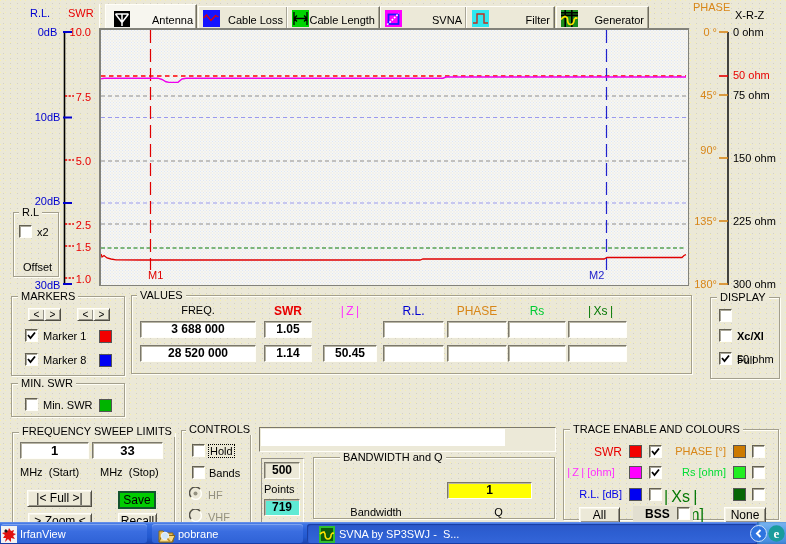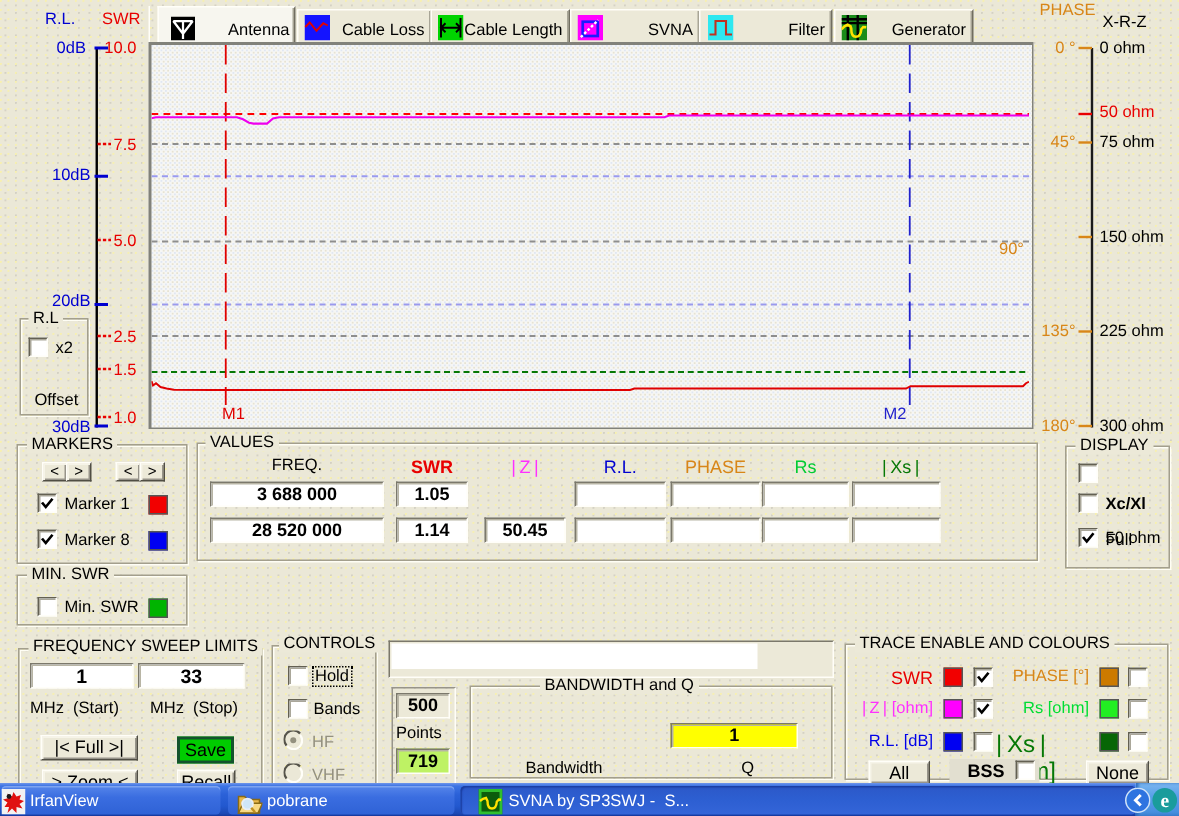--- a/index.html
+++ b/index.html
@@ -119,21 +119,21 @@
  <line x1="16" y1="8" x2="16" y2="261" stroke="#1a1a1a" stroke-width="1.6"></line>
  <line x1="7" y1="8" x2="16" y2="8" stroke="#d88618" stroke-width="1.6"></line>
  <line x1="7" y1="71" x2="16" y2="71" stroke="#d88618" stroke-width="1.6"></line>
  <line x1="7" y1="134" x2="16" y2="134" stroke="#d88618" stroke-width="1.6"></line>
  <line x1="7" y1="197" x2="16" y2="197" stroke="#d88618" stroke-width="1.6"></line>
  <line x1="7" y1="260" x2="16" y2="260" stroke="#d88618" stroke-width="1.6"></line>
  <line x1="7" y1="52" x2="16" y2="52" stroke="#e80000" stroke-width="1.6"></line>
 </svg>
 <div class="ab" style="left:666px;top:26px;width:51px;text-align:right;color:#d88618;">0 °</div>
 <div class="ab" style="left:666px;top:89px;width:51px;text-align:right;color:#d88618;">45°</div>
-<div class="ab" style="left:666px;top:160px;width:51px;text-align:left;color:#d88618;">90°</div>
+<div class="ab" style="left:666px;top:144px;width:51px;text-align:right;color:#d88618;">90°</div>
 <div class="ab" style="left:666px;top:215px;width:51px;text-align:right;color:#d88618;">135°</div>
 <div class="ab" style="left:666px;top:278px;width:51px;text-align:right;color:#d88618;">180°</div>
 <div class="ab" style="left:733px;top:26px;">0 ohm</div>
 <div class="ab" style="left:733px;top:69px;color:#e80000;">50 ohm</div>
 <div class="ab" style="left:733px;top:89px;">75 ohm</div>
 <div class="ab" style="left:733px;top:152px;">150 ohm</div>
 <div class="ab" style="left:733px;top:215px;">225 ohm</div>
 <div class="ab" style="left:733px;top:278px;">300 ohm</div>
 
 <div class="grp" style="left:13px;top:212px;width:44px;height:63px;"></div>
@@ -232,45 +232,45 @@
 <svg class="ab" style="left:189px;top:509px;" width="13" height="13" xmlns="http://www.w3.org/2000/svg">
  <circle cx="6.5" cy="6.5" r="5.5" fill="#ebe8d7"></circle>
  <path d="M2,10 A5.5,5.5 0 0 1 11,2" stroke="#55534a" stroke-width="1.5" fill="none"></path>
  <path d="M11,3 A5.5,5.5 0 0 1 2.5,10.5" stroke="#fffef8" stroke-width="1.5" fill="none"></path>
 </svg>
 <div class="ab" style="left:208px;top:511px;color:#93907f;">VHF</div>
 
 <div class="ab" style="left:261px;top:458px;width:41px;height:86px;border-top:1px solid #97948a;border-left:1px solid #97948a;border-right:1px solid #fffef8;background:transparent;"></div>
 <div class="fld" style="left:264px;top:462px;width:34px;height:15px;line-height:15px;background:#ece9d8;">500</div>
 <div class="ab" style="left:264px;top:483px;">Points</div>
-<div class="fld" style="left:264px;top:499px;width:34px;height:15px;line-height:15px;background:#bef264;">719</div>
+<div class="fld" style="left:264px;top:499px;width:34px;height:15px;line-height:15px;background:#5eead4;">719</div>
 
 <div class="ab" style="left:259px;top:427px;width:295px;height:23px;border-top:1px solid #7b786b;border-left:1px solid #7b786b;border-bottom:1px solid #fffef8;border-right:1px solid #fffef8;background:#ece9d8;"></div>
 <div class="ab" style="left:261px;top:429px;width:244px;height:17px;background:#fff;"></div>
 
 <div class="grp" style="left:313px;top:457px;width:240px;height:60px;"></div>
-<div class="glab" style="left:360px;top:452px;text-align:right;">BANDWIDTH and Q</div>
+<div class="glab" style="left:340px;top:452px;text-align:right;">BANDWIDTH and Q</div>
 <div class="fld" style="left:333px;top:482px;width:84px;height:15px;line-height:15px;background:#9dfa9d;margin-top:47px;">24 832 000</div>
 <div class="fld" style="left:447px;top:482px;width:83px;height:15px;line-height:15px;background:#ffff00;">1</div>
 <div class="ab" style="left:333px;top:506px;width:86px;text-align:center;">Bandwidth</div>
 <div class="ab" style="left:466px;top:506px;width:65px;text-align:center;">Q</div>
 
 <div class="grp" style="left:563px;top:429px;width:214px;height:89px;"></div>
 <div class="glab" style="left:570px;top:424px;">TRACE ENABLE AND COLOURS</div>
 <div class="ab" style="left:560px;top:445px;width:62px;text-align:right;color:#e80000;font-size:12px;">SWR</div>
 <div class="sw" style="left:629px;top:445px;background:#f20000;"></div>
 <div class="cb" style="left:649px;top:445px;">
     <svg width="11" height="11" xmlns="http://www.w3.org/2000/svg">
       <path d="M2,5 L4.5,8 L9,2.5" stroke="#000" stroke-width="1.8" fill="none"></path>
     </svg>
   </div>
 <div class="ab" style="left:664px;top:445px;width:62px;text-align:right;color:#d88618;font-size:11px;">PHASE [°]</div>
 <div class="sw" style="left:733px;top:445px;background:#cc7a00;"></div>
 <div class="cb" style="left:752px;top:445px;"></div>
-<div class="ab" style="left:560px;top:466px;width:62px;text-align:right;color:#ff30ff;font-size:11px;">| Z | [ohm]</div>
+<div class="ab" style="left:560px;top:466px;width:62px;text-align:center;color:#ff30ff;font-size:11px;">| Z | [ohm]</div>
 <div class="sw" style="left:629px;top:466px;background:#ff00ff;"></div>
 <div class="cb" style="left:649px;top:466px;">
     <svg width="11" height="11" xmlns="http://www.w3.org/2000/svg">
       <path d="M2,5 L4.5,8 L9,2.5" stroke="#000" stroke-width="1.8" fill="none"></path>
     </svg>
   </div>
 <div class="ab" style="left:664px;top:466px;width:62px;text-align:right;color:#00dd33;font-size:11px;">Rs [ohm]</div>
 <div class="sw" style="left:733px;top:466px;background:#22ee22;"></div>
 <div class="cb" style="left:752px;top:466px;"></div>
 <div class="ab" style="left:560px;top:488px;width:62px;text-align:right;color:#0000e8;font-size:11px;">R.L. [dB]</div>

